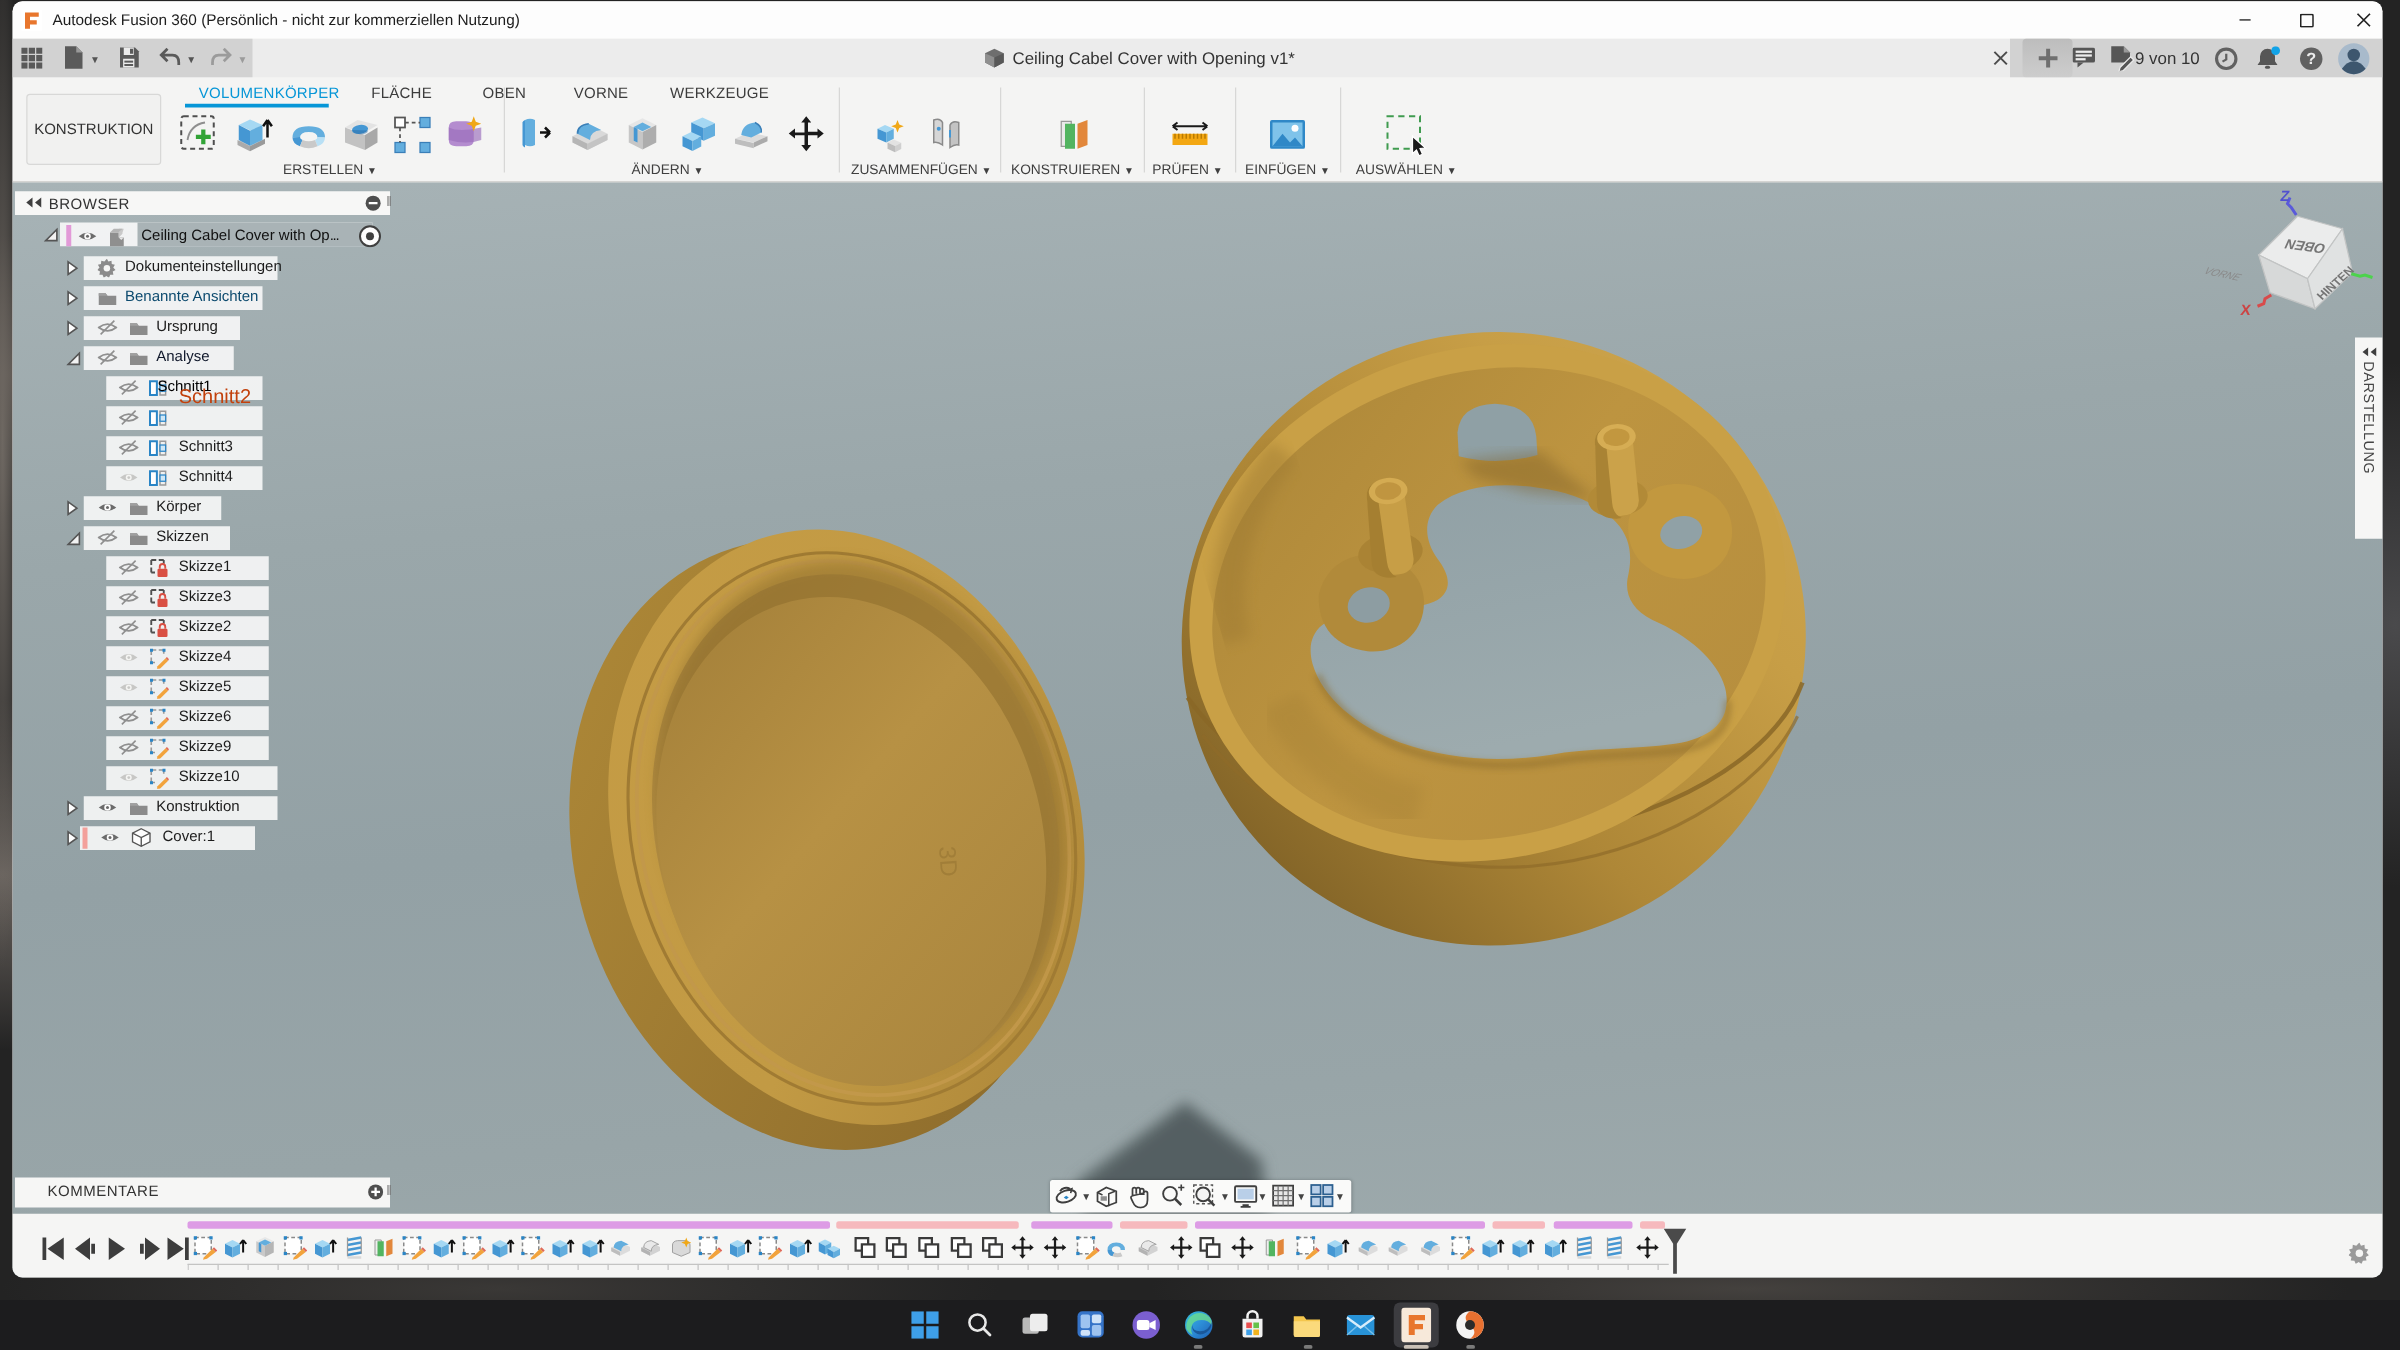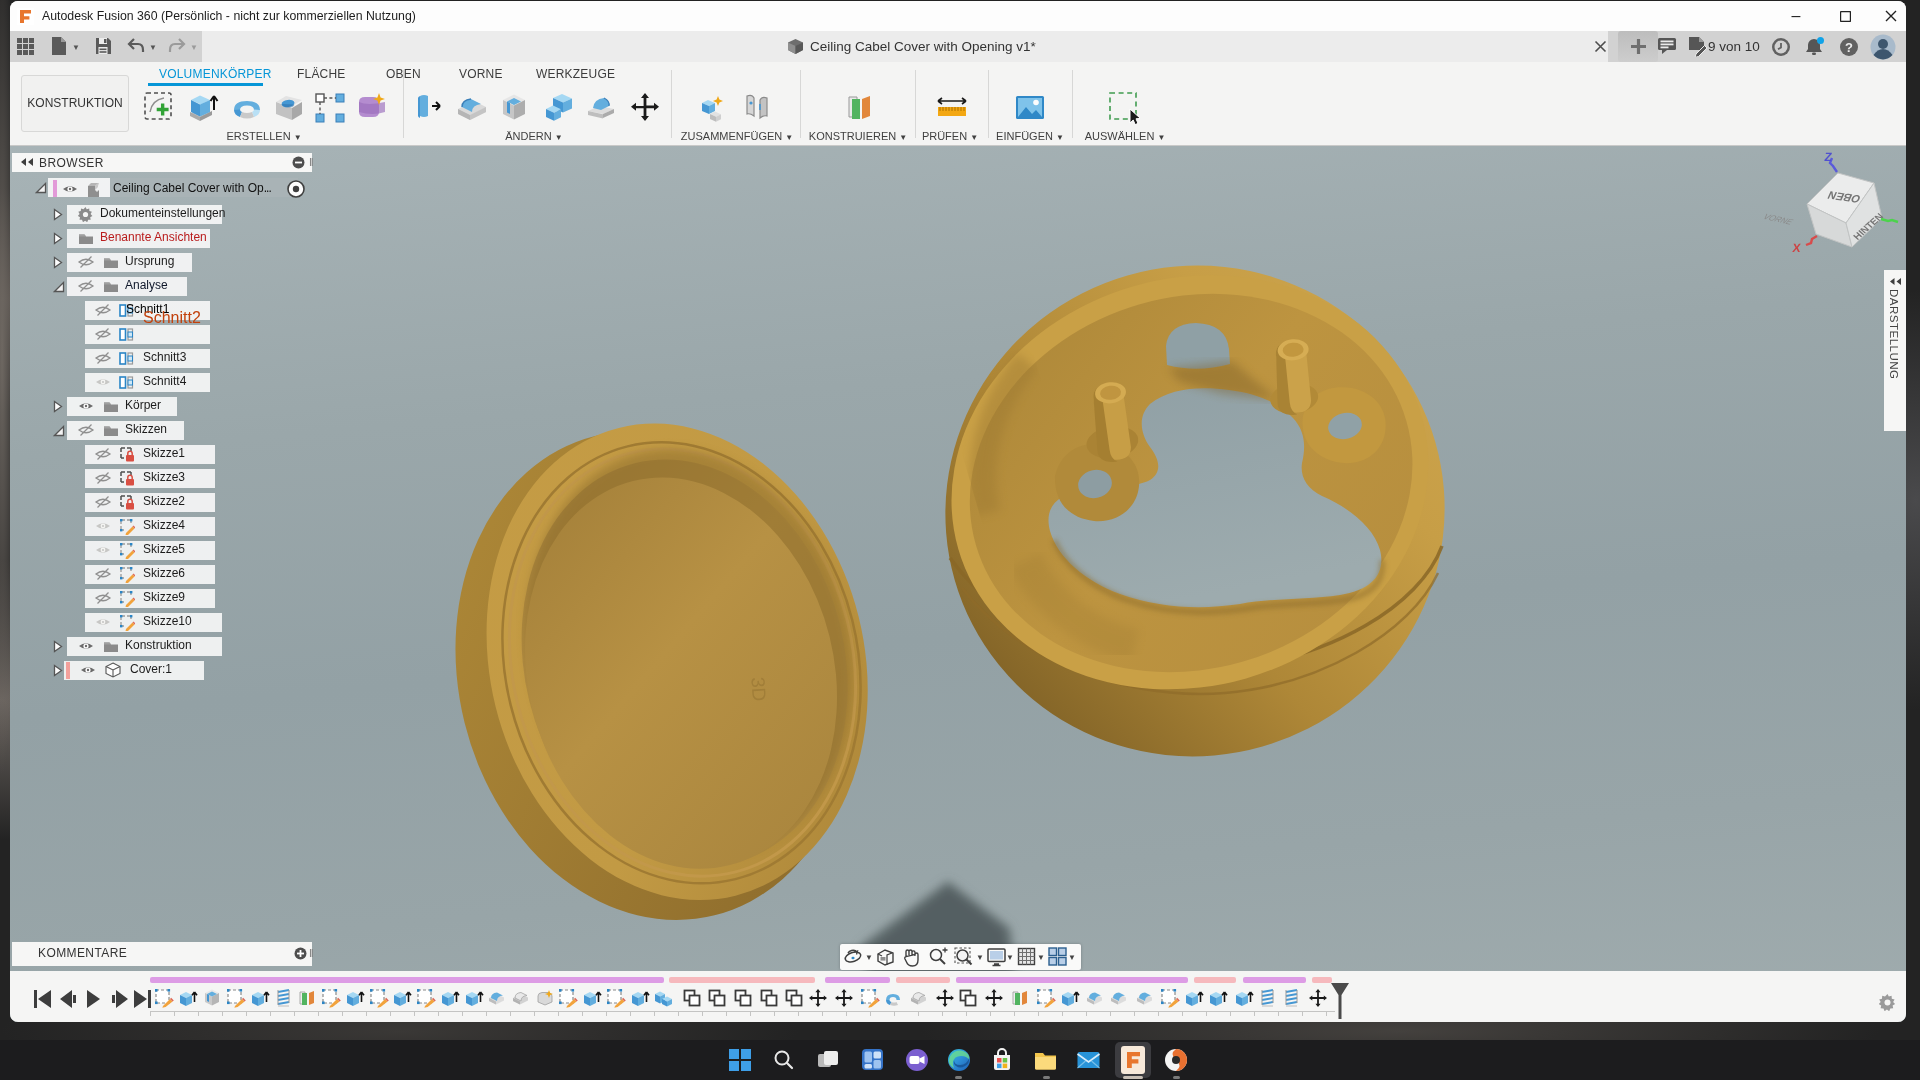--- a/index.html
+++ b/index.html
@@ -435,21 +435,21 @@
     </svg>
 <div class="abs" style="left:90px;top:205px;font-size:12px;color:#1c1c1c;white-space:nowrap">Dokumenteinstellungen</div>
 <div class="trow" style="left:57px;top:228px;width:143px;background:rgba(251,251,250,0.88)"></div>
 <svg class="abs" style="left:43px;top:231px" width="10" height="13">
       <path d="M1.5 1.5 L8.5 6.5 L1.5 11.5 Z" fill="#fdfdfd" stroke="#555" stroke-width="1.3"></path>
     </svg>
 <svg class="abs" style="left:68px;top:231px" width="16" height="13">
       <path d="M1 2.5 h5.5 l1.5 2 H15 V12 H1 Z" fill="#8b8b8b"></path>
       <path d="M1 2.5 h5.5 l1.5 2 H1 Z" fill="#a0a0a0"></path>
     </svg>
-<div class="abs" style="left:90px;top:229px;font-size:12px;color:#b91c1c;white-space:nowrap">Benannte Ansichten</div>
+<div class="abs" style="left:90px;top:229px;font-size:12px;color:#0c4a6e;white-space:nowrap">Benannte Ansichten</div>
 <div class="trow" style="left:57px;top:252px;width:125px;background:rgba(251,251,250,0.88)"></div>
 <svg class="abs" style="left:43px;top:255px" width="10" height="13">
       <path d="M1.5 1.5 L8.5 6.5 L1.5 11.5 Z" fill="#fdfdfd" stroke="#555" stroke-width="1.3"></path>
     </svg>
 <svg class="abs" style="left:68px;top:255px" width="16" height="13">
       <path d="M1 6 Q8 0.5 15 6 Q8 11.5 1 6 Z" fill="none" stroke="#8f8f8f" stroke-width="1.4"></path>
       <path d="M2.5 11.5 L13.5 0.5" stroke="#8f8f8f" stroke-width="1.3"></path>
     </svg>
 <svg class="abs" style="left:93px;top:255px" width="16" height="13">
       <path d="M1 2.5 h5.5 l1.5 2 H15 V12 H1 Z" fill="#8b8b8b"></path>

